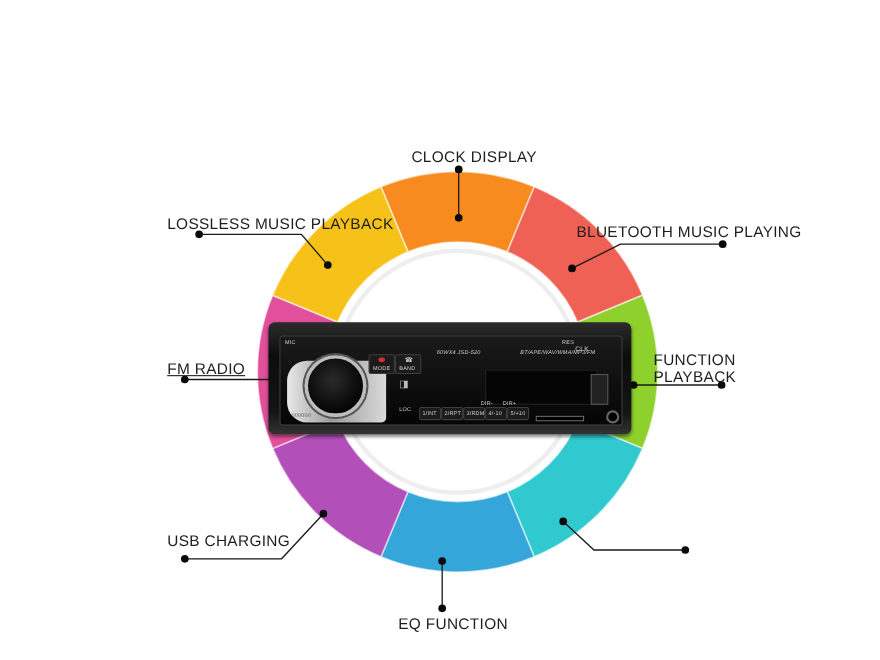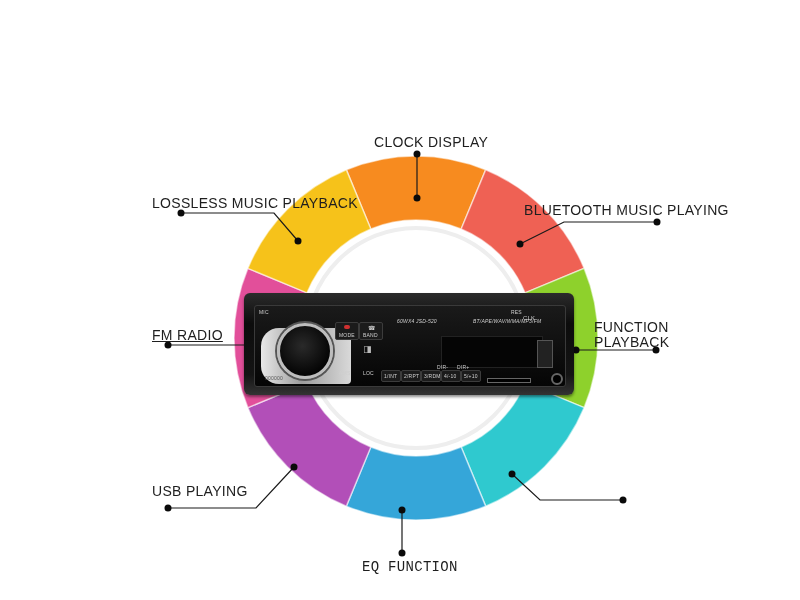--- a/index.html
+++ b/index.html
@@ -74,22 +74,22 @@
   </svg>
 
   <div class="label" style="left:358px;top:87px;">CLOCK DISPLAY</div>
   <div class="label" style="left:136px;top:148px;">LOSSLESS MUSIC PLAYBACK</div>
   <div class="label" style="left:508px;top:155px;">BLUETOOTH MUSIC PLAYING</div>
   <div class="label" style="left:136px;top:280px;text-decoration:underline;">FM RADIO</div>
   <div class="label" style="left:578px;top:272px;">
     <div>FUNCTION</div>
     <div>PLAYBACK</div>
   </div>
-  <div class="label" style="left:136px;top:436px;">USB PLAYING</div>
-  <div class="label" style="left:346px;top:512px;font-family:Liberation Mono, monospace;">EQ FUNCTION</div>
+  <div class="label" style="left:136px;top:436px;">USB CHARGING</div>
+  <div class="label" style="left:346px;top:512px;">EQ FUNCTION</div>
 
   <div class="radio">
     <div class="bezel"></div>
     <div class="face">
       <span class="tiny" style="left:4px;top:3px;">MIC</span>
       <span class="tiny" style="left:256px;top:3px;">RES</span>
       <span class="tiny" style="left:268px;top:9px;font-size:6px;">CLK</span>
       <div class="silver"></div>
       <div class="knob"></div>
       <span class="tiny" style="left:10px;top:69px;color:#555;">000000</span>

